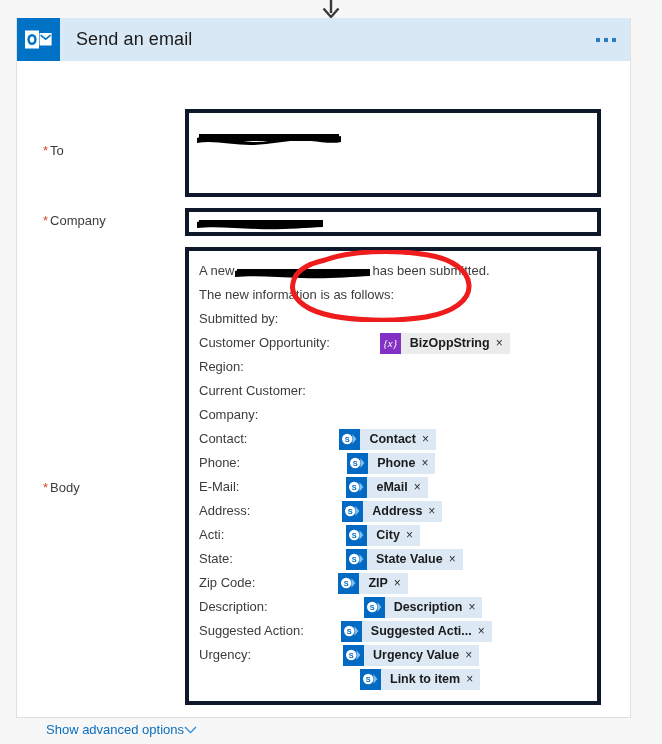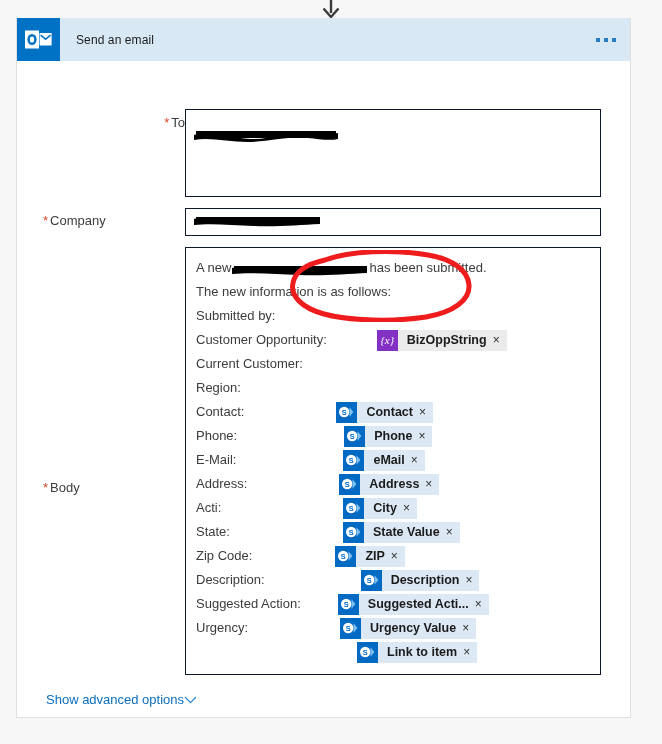--- a/index.html
+++ b/index.html
@@ -40,21 +40,21 @@
     align-items: center;
   }
   .app-icon {
     width: 43px; height: 43px;
     background: #0072c6;
     display: flex; align-items: center; justify-content: center;
     flex: none;
   }
   .card-title {
     margin-left: 16px;
-    font-size: 12px;
+    font-size: 18px;
     color: #1b1b1b;
     letter-spacing: .1px;
   }
   .ellipsis-menu {
     position: absolute;
     right: 14px; top: 50%;
     transform: translateY(-50%);
     display: flex; gap: 4px;
     cursor: pointer;
   }
@@ -75,21 +75,21 @@
     flex: none;
     font-size: 13px;
     color: #3c3c3c;
     padding-left: 26px;
     padding-top: 6px;
     white-space: nowrap;
   }
   .req { color: #d24726; margin-right: 2px; font-size: 13px; }
 
   .field {
-    border: 1px solid #0f172a;
+    border: 4px solid #0f172a;
     background: #fff;
     flex: 1;
     margin-right: 29px;
   }
   .field-to      { height: 88px; margin-top: 48px; }
   .field-subject { height: 28px; margin-top: 11px; }
   .field-body    { margin-top: 11px; padding: 8px 10px 10px 10px; }
 
   .redaction { display: block; }
   .redaction-to { margin: 16px 0 0 6px; }
@@ -176,21 +176,21 @@
         <i></i>
           <i></i>
           <i></i>
       </div>
     </div>
 
     <div class="form-body">
 
       
       <div class="row">
-        <div class="row-label" style="padding-top:54px;text-align:right;">
+        <div class="row-label" style="padding-top:82px;">
           <span class="req">*</span><span>To</span>
         </div>
         <div class="field field-to">
           <svg class="redaction redaction-to" width="148" height="16" viewBox="0 0 148 16">
             <path d="M2,9 C20,3 38,12 58,13 C78,14 100,4 120,5 C132,6 140,8 146,7 L146,13 C138,15 126,13 116,12 C96,10 76,16 56,16 C36,16 18,11 2,14 Z" fill="#000000"></path>
             <rect x="4" y="5" width="140" height="7" fill="#000000"></rect>
           </svg>
         </div>
       </div>
 
@@ -230,24 +230,27 @@
             <div class="bline">
               <span class="txt">Customer Opportunity:</span>
               <span class="gap" style="width: 50px;"></span>
               <span class="token token-var">
                 <span class="token-icon token-icon-var">{x}</span>
                 <span class="token-label">BizOppString</span>
                 <span class="token-x">×</span>
               </span>
             </div>
             <div class="bline">
+              <span class="txt">Region:</span>
+            </div>
+            <div class="bline">
               <span class="txt">Current Customer:</span>
             </div>
             <div class="bline">
-              <span class="txt">Region:</span>
+              <span class="txt">Company:</span>
             </div>
             <div class="bline">
               <span class="txt">Contact:</span>
               <span class="gap" style="width: 92px;"></span>
               <span class="token token-sp">
                 <span class="token-icon token-icon-sp">
                   <svg width="15" height="12" viewBox="0 0 15 12">
                     <circle cx="5.2" cy="6" r="5.2" fill="#ffffff"></circle>
                     <text x="5.2" y="9" font-size="7.4" font-family="Liberation Sans, sans-serif" font-weight="bold" fill="#036ac4" text-anchor="middle">S</text>
                     <path d="M10.5 1.2 L14.4 6 L10.5 10.8 Z" fill="#7fc0f0"></path>

